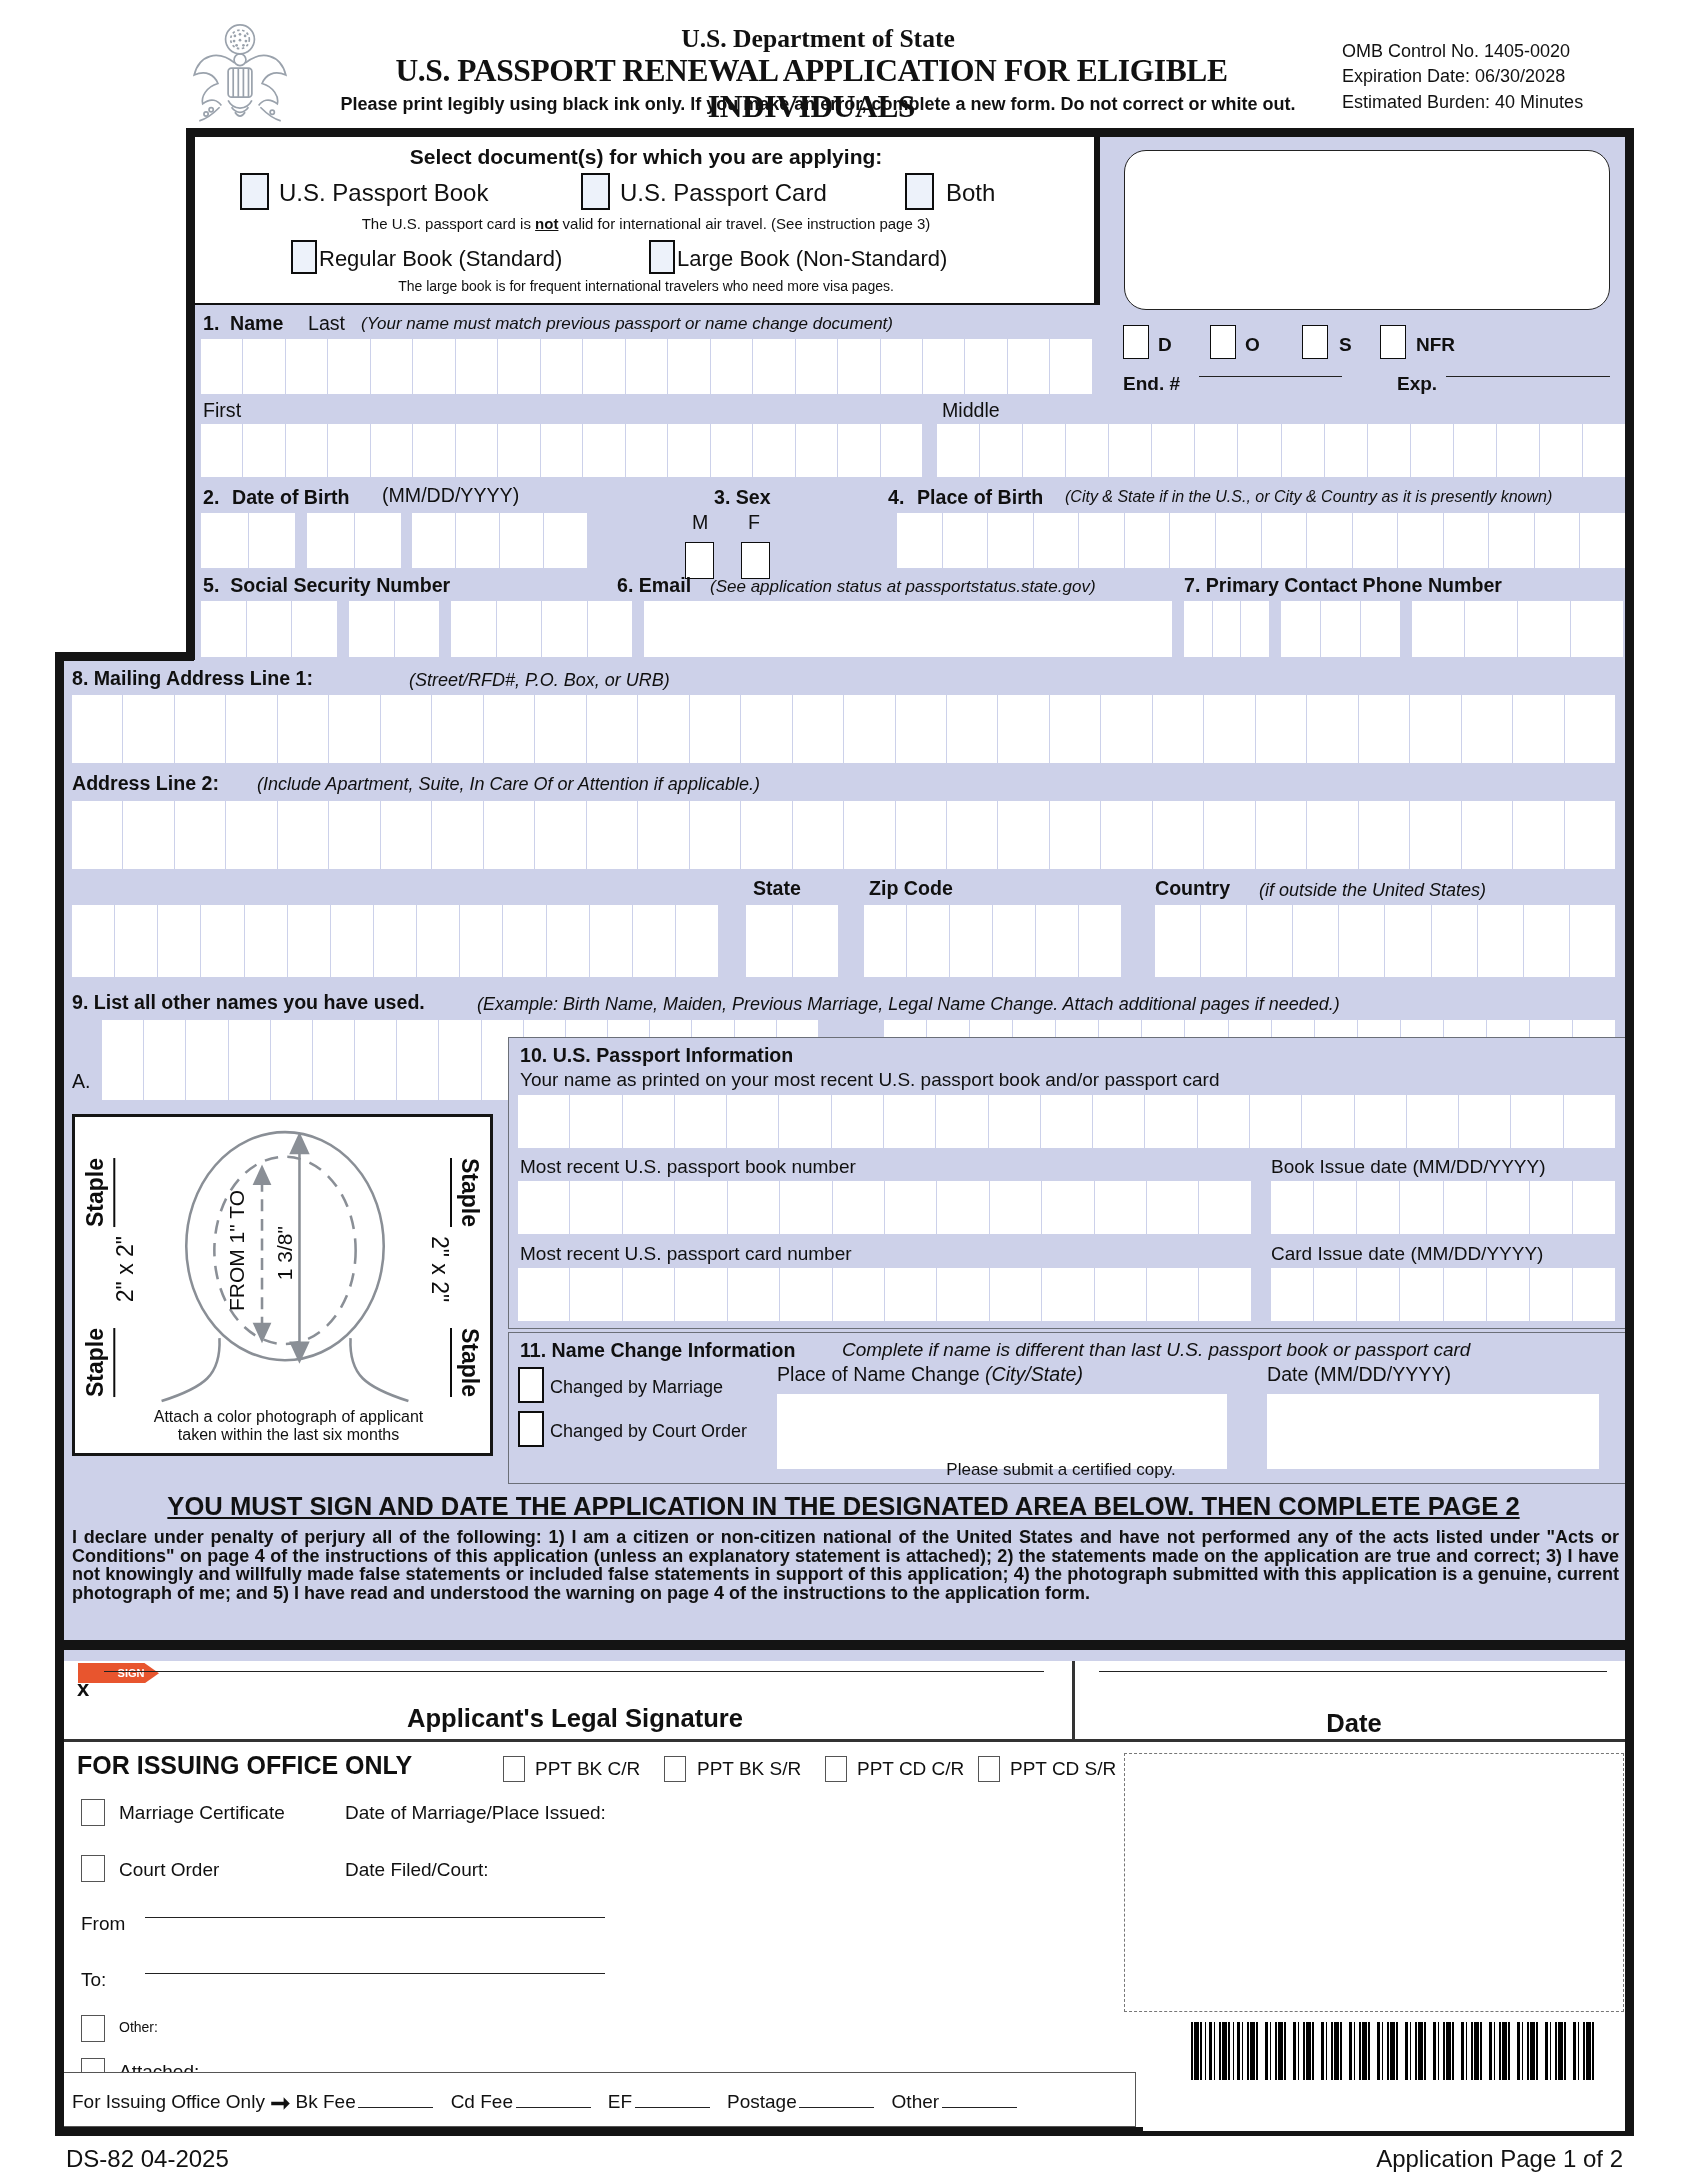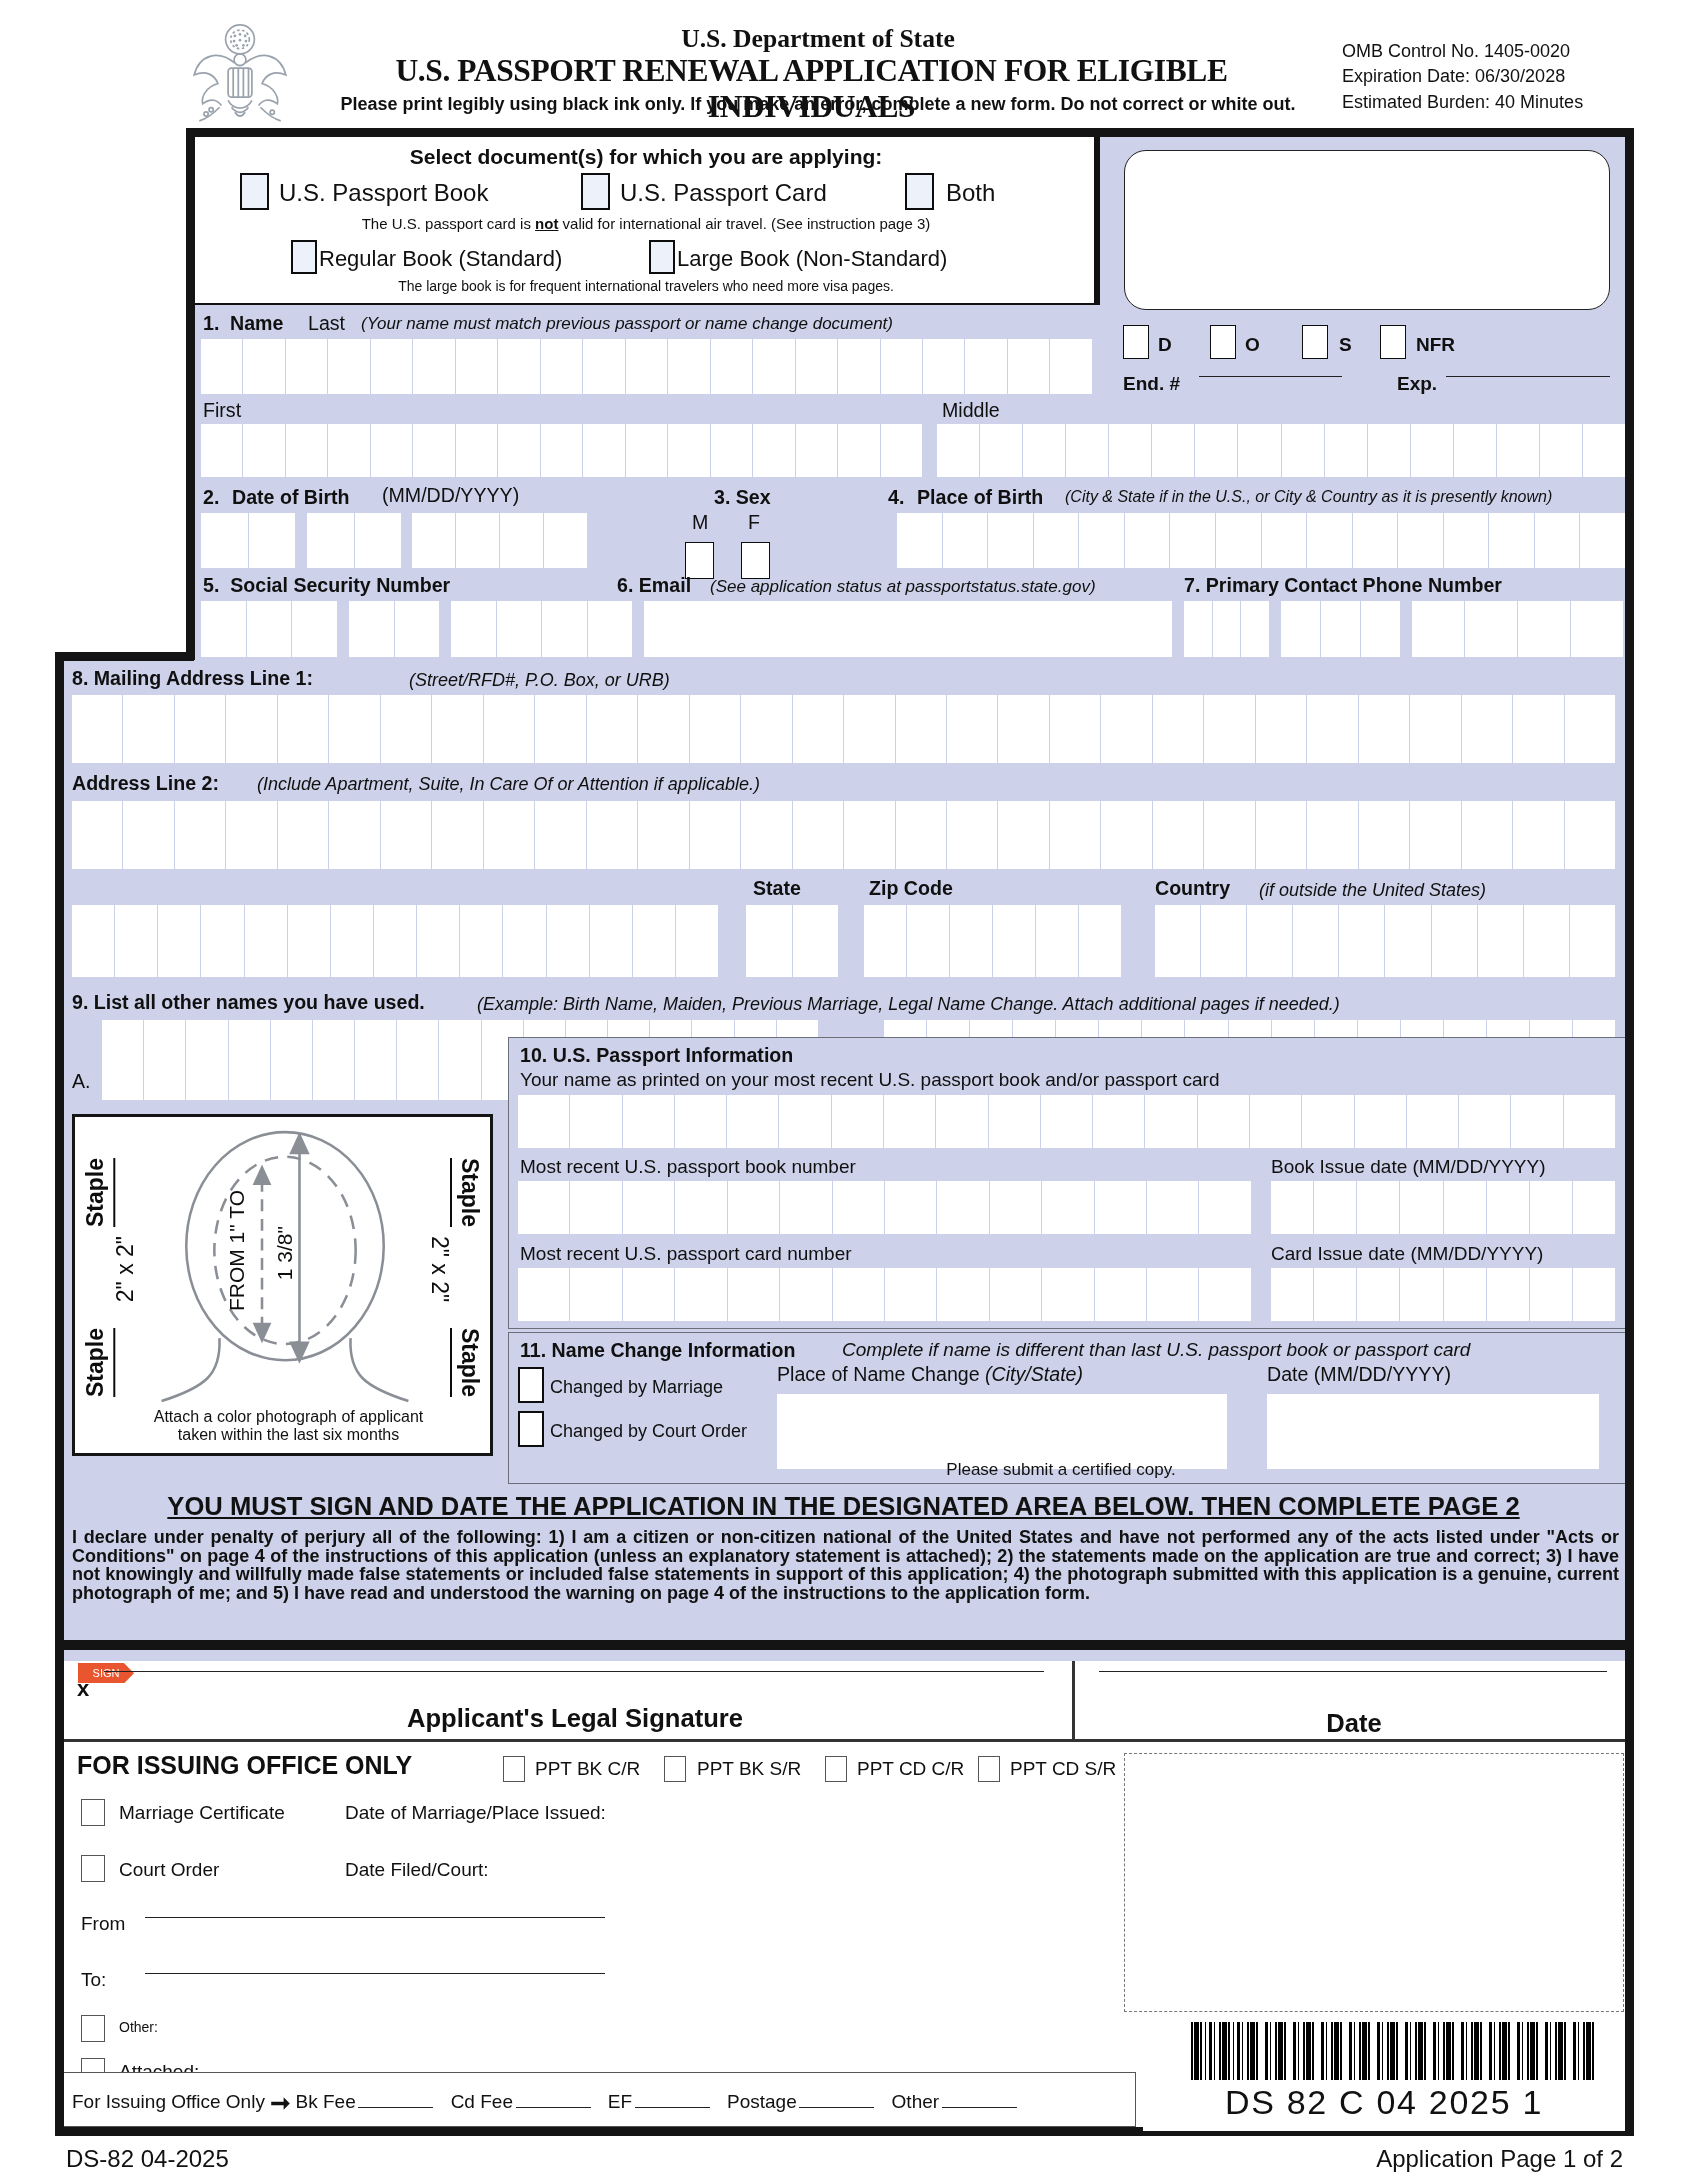--- a/index.html
+++ b/index.html
@@ -21,21 +21,21 @@
   .hline{position:absolute;border-bottom:1.7px solid #222;}
   .vtext{position:absolute;writing-mode:vertical-rl;white-space:nowrap;color:#0d0d0d;}
   .vtext.up{transform:rotate(180deg);}
   .staple{font-weight:bold;font-size:23px;border-left:2.6px solid #0d0d0d;padding-left:4.3px;}
   .sizelbl{font-size:23px;font-weight:normal;}
   .serif{font-family:"Liberation Serif",serif;}
   .center{text-align:center;}
   .fee-line{display:inline-block;width:75px;border-bottom:1.7px solid #222;height:17px;margin:0 12px 0 2.6px;}
   .barcode{position:absolute;background:repeating-linear-gradient(90deg,#000 0 1.7px,#fff 1.7px 3.4px,#000 3.4px 7.7px,#fff 7.7px 9.4px,#000 9.4px 11px,#fff 11px 13.6px,#000 13.6px 14.5px,#fff 14.5px 18px,#000 18px 21px,#fff 21px 23px,#000 23px 24px,#fff 24px 28px);}
   .dashbox{position:absolute;border:1.7px dashed #777;background:#fff;}
-  .sign-tag{position:absolute;background:#e8552e;color:#fff;font-size:11px;font-weight:normal;text-align:center;line-height:20.4px;clip-path:polygon(0 0,82% 0,100% 50%,82% 100%,0 100%);}
+  .sign-tag{position:absolute;background:#e8552e;color:#fff;font-size:11px;font-weight:bold;text-align:center;line-height:20.4px;clip-path:polygon(0 0,82% 0,100% 50%,82% 100%,0 100%);padding-left:25px;}
 </style>
 </head>
 <body>
 
 <div id="page">
 
   <svg class="abs" style="left:189px;top:19px;" width="102" height="112" viewBox="0 0 120 132" fill="none" stroke="#9aa2ac" stroke-width="2">
     <circle cx="60" cy="24" r="17"></circle>
     <circle cx="60" cy="24" r="11" stroke-dasharray="3 3"></circle>
     <g fill="#9aa2ac" stroke="none">
@@ -587,20 +587,19 @@
     <span style="font-weight:bold;font-size:24px;vertical-align:-2.6px;">➞</span>
     <span>Bk Fee</span><span class="fee-line"></span>
     <span>Cd Fee</span><span class="fee-line"></span>
     <span>EF</span><span class="fee-line"></span>
     <span>Postage</span><span class="fee-line"></span>
     <span>Other</span><span class="fee-line"></span>
   </div>
 
   <div class="whitebox" style="left:1143px;top:2015px;width:482px;height:116px;z-index:40;">
     <div class="barcode" style="left:48px;top:6.8px;width:409px;height:58px;"></div>
-    <div class="abs center" style="left:0;top:68px;width:482px;font-size:34px;letter-spacing:1.7px;">DS 82 C 04 2025 1</div>
   </div>
 
   <div class="abs" style="left:66px;top:2145px;font-size:24px;">DS-82 04-2025</div>
   <div class="abs" style="left:1193px;top:2145px;width:430px;text-align:right;font-size:24px;">Application Page 1 of 2</div>
 
 </div>
 
 
 </body></html>

